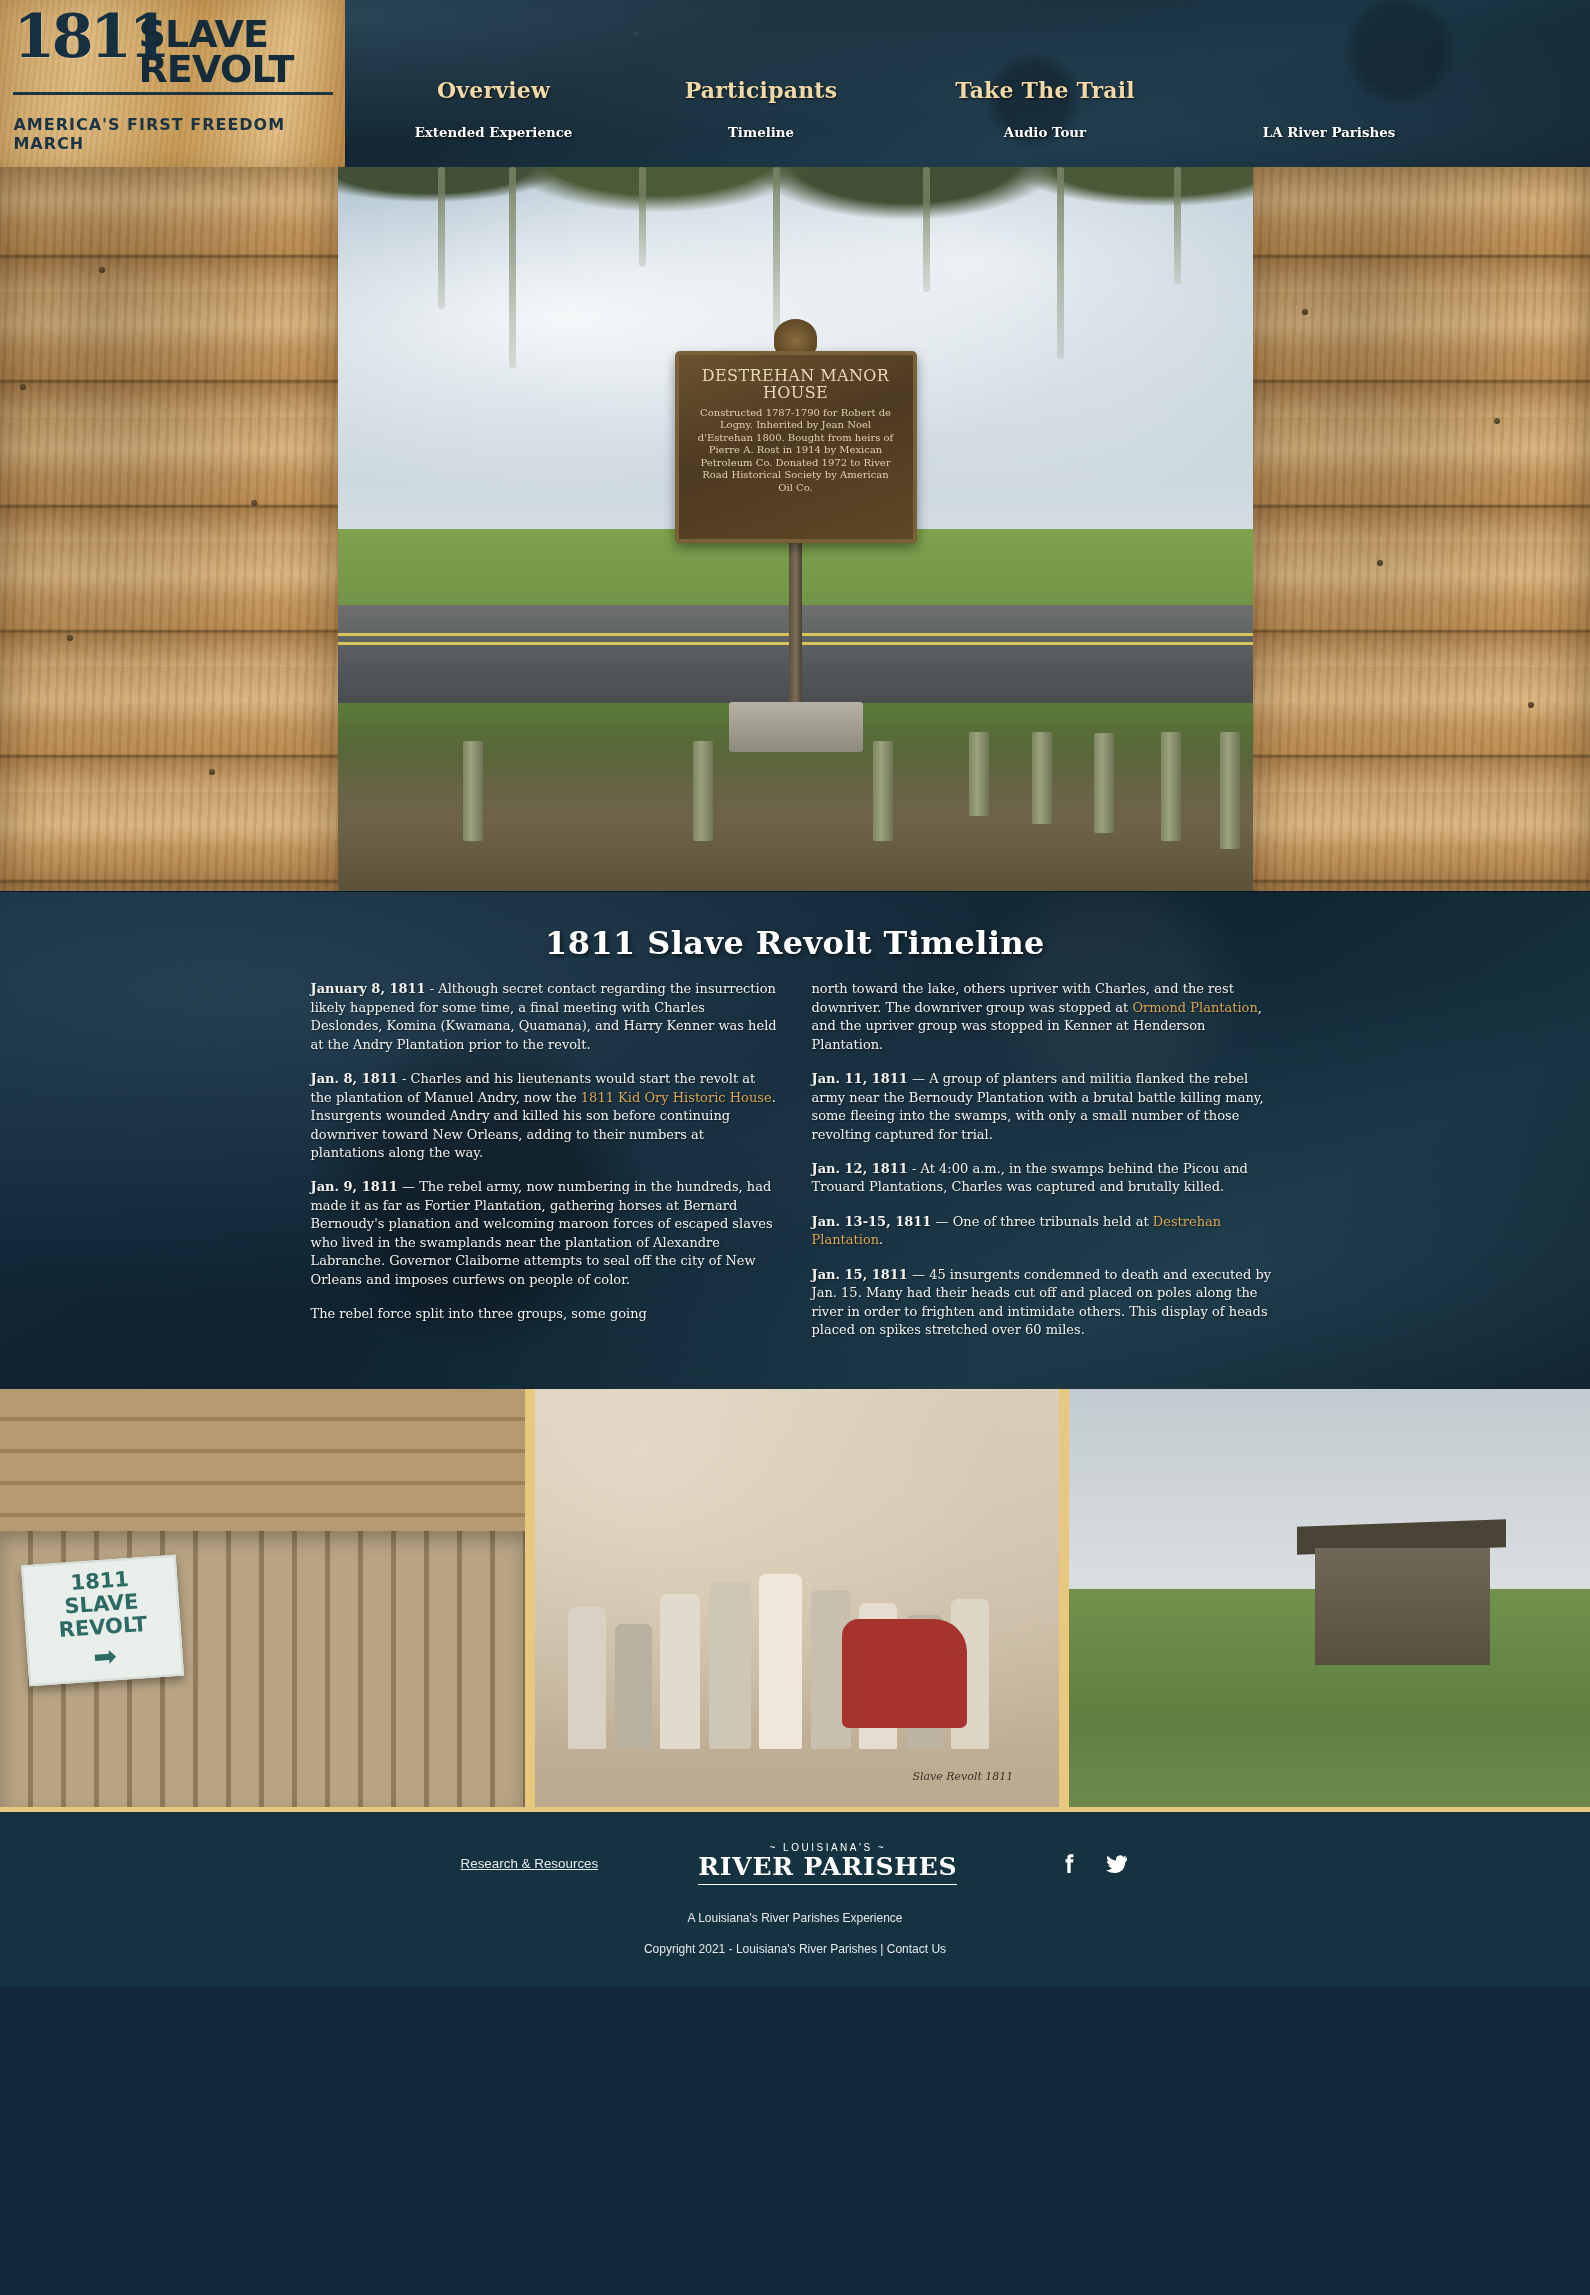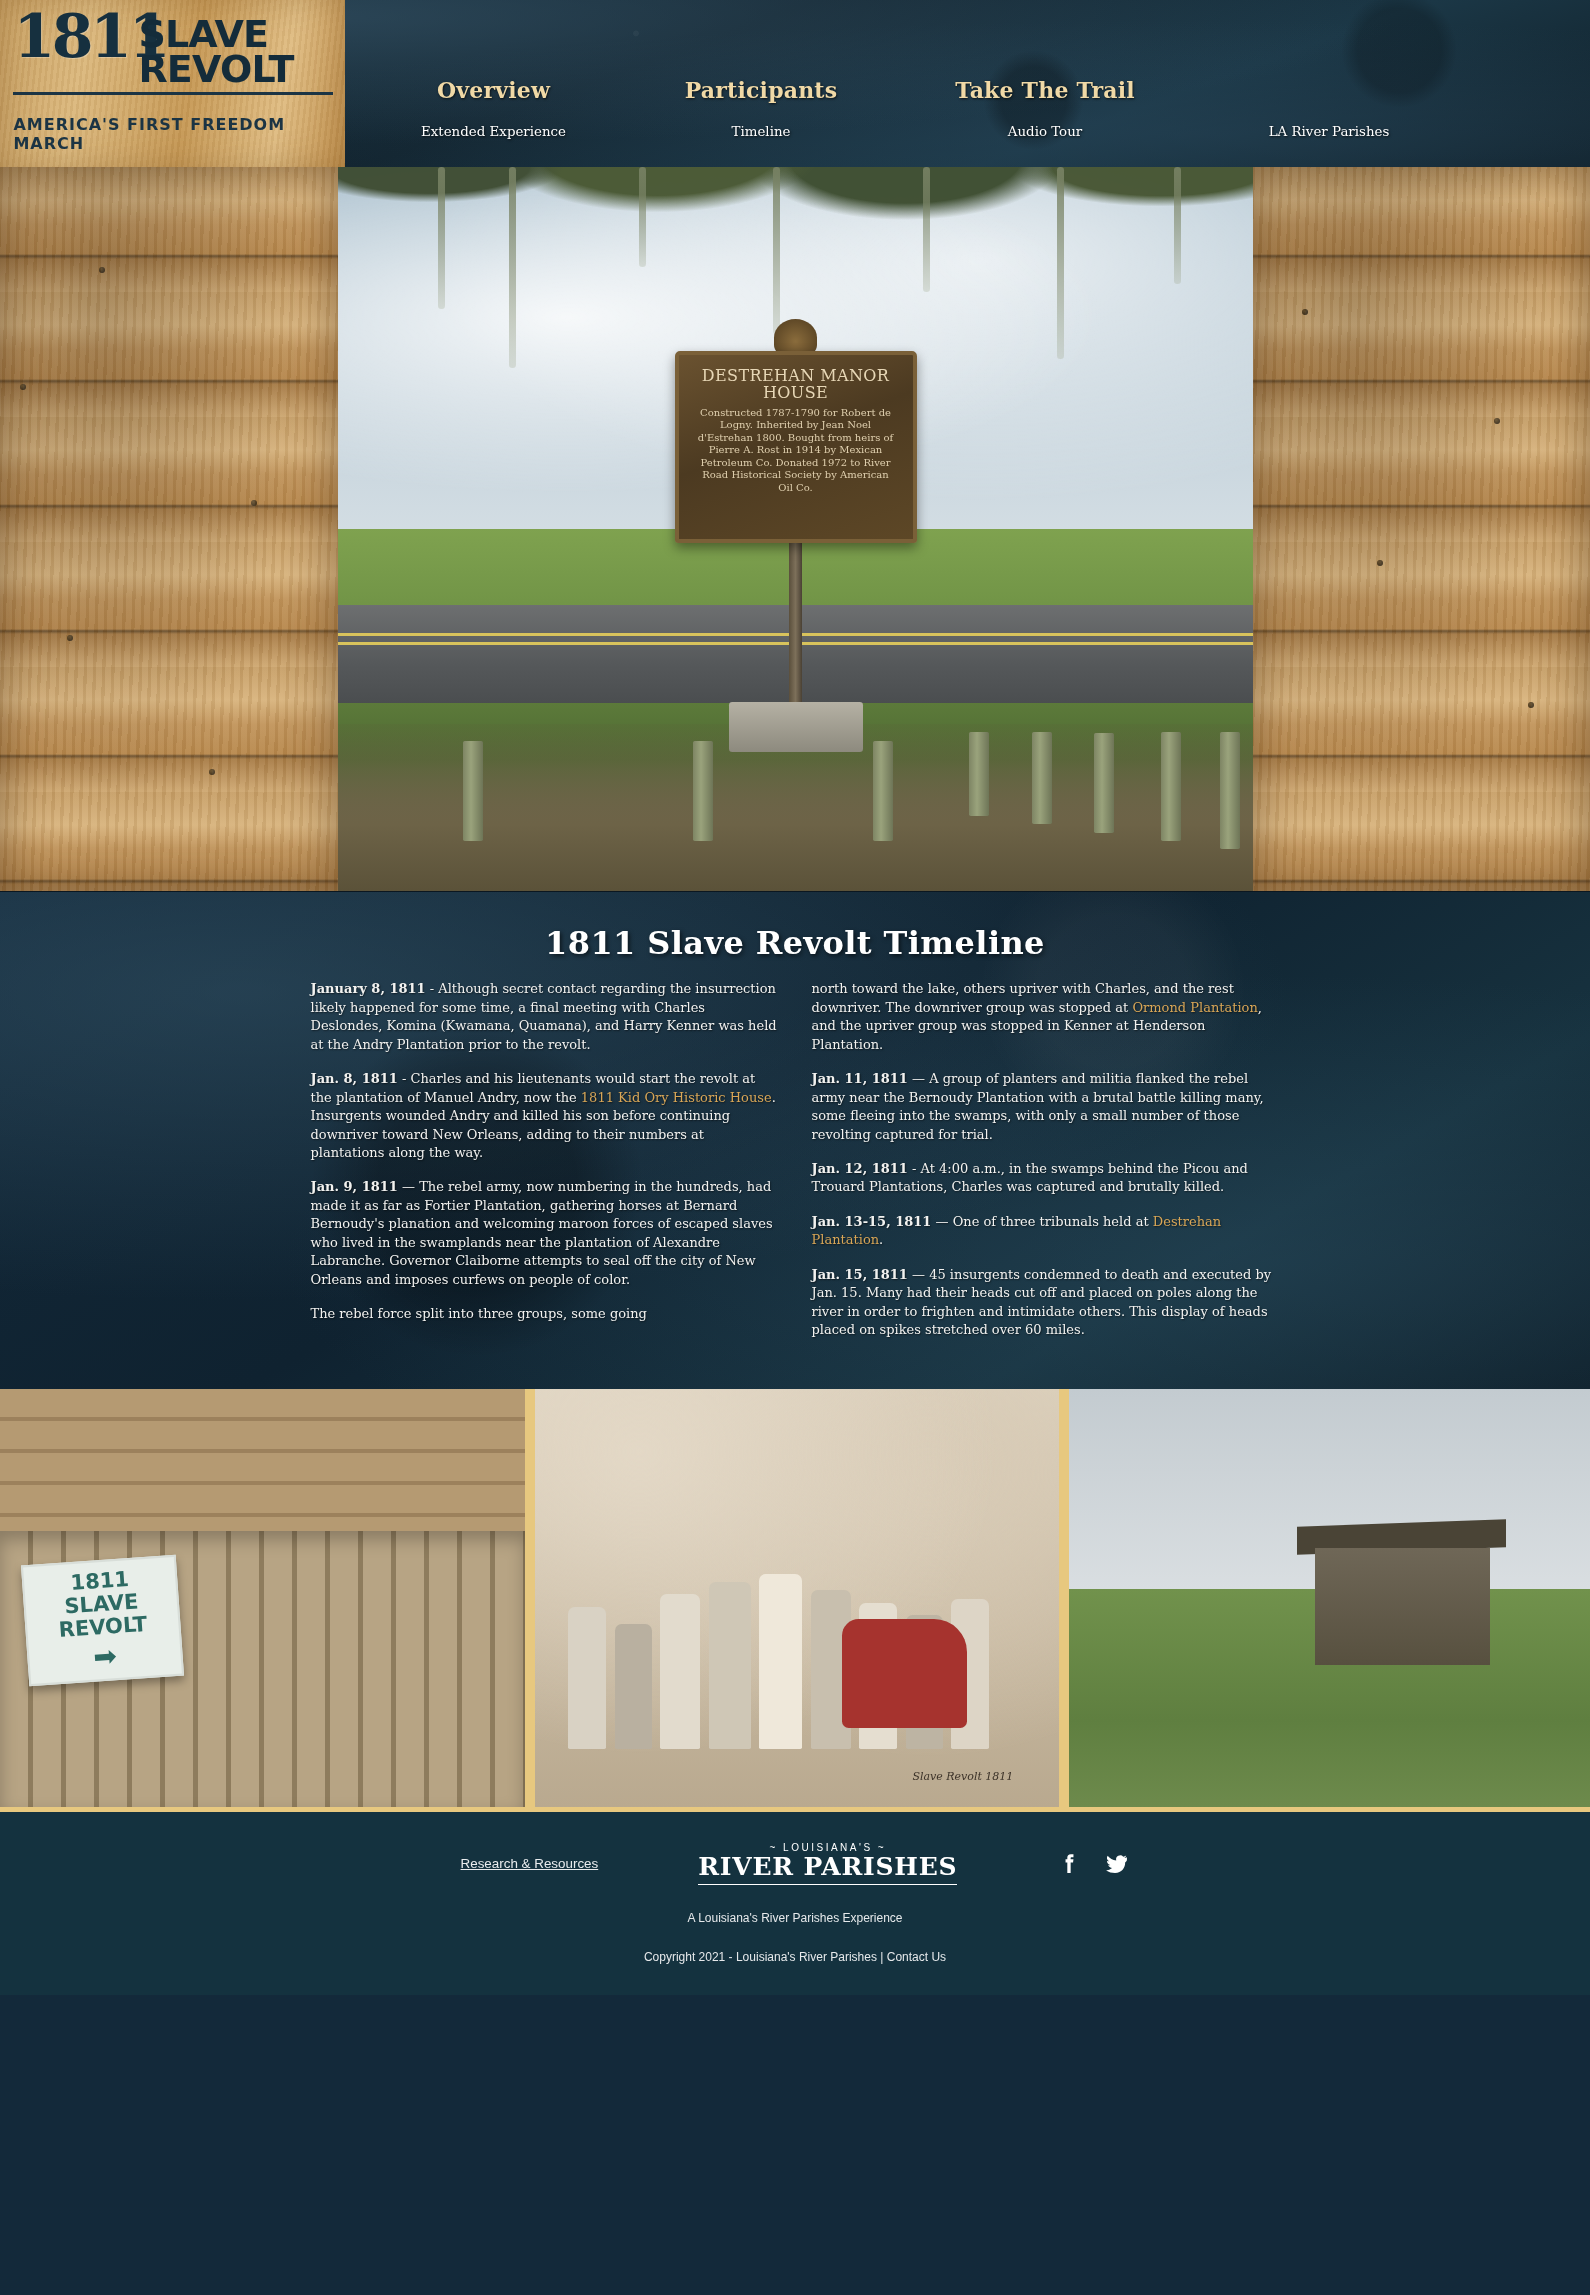--- a/index.html
+++ b/index.html
@@ -104,21 +104,21 @@
     color:#f0d9a6;
     letter-spacing:0.2px;
     text-shadow:0.8px 0.8px 2.5px rgba(0,0,0,.7);
     cursor:pointer;
   }
   .nav-subrow{
     position:absolute; left:368px; top:124px; right:0; display:flex;
   }
   .nav-sub{
     font-family:"DejaVu Serif", serif;
-    font-weight:normal;
+    font-weight:bold;
     font-size:13.4px;
     color:#ffffff;
     text-shadow:0.8px 0.8px 2.5px rgba(0,0,0,.8);
     cursor:pointer;
   }
   .nsub1{ width:251px; text-align:center; }
   .nsub2{ width:284px; text-align:center; }
   .nsub3{ width:284px; text-align:center; }
   .nsub4{ width:284px; text-align:center; }
 
@@ -410,21 +410,21 @@
     line-height:1;
   }
   .rp-rule{ height:1.7px; background:#ffffff; margin-top:4.2px; }
   .socials{ display:flex; gap:22px; align-items:center; }
   .soc{ width:25px; height:25px; color:#fff; cursor:pointer; }
   .footer-legal{
     margin-top:23.4px; text-align:center;
     font-family:"Liberation Sans", sans-serif;
     font-size:12px; color:#e6e9eb; line-height:1.55;
   }
-  .footer-legal .copy{ margin-top:21px; }
+  .footer-legal .copy{ margin-top:13px; }
   .footer-legal a{ color:#e6e9eb; text-decoration:none; cursor:pointer; }
 </style>
 </head>
 <body>
 
 <div class="page">
 
   <div class="header">
 
     <div class="logo">

